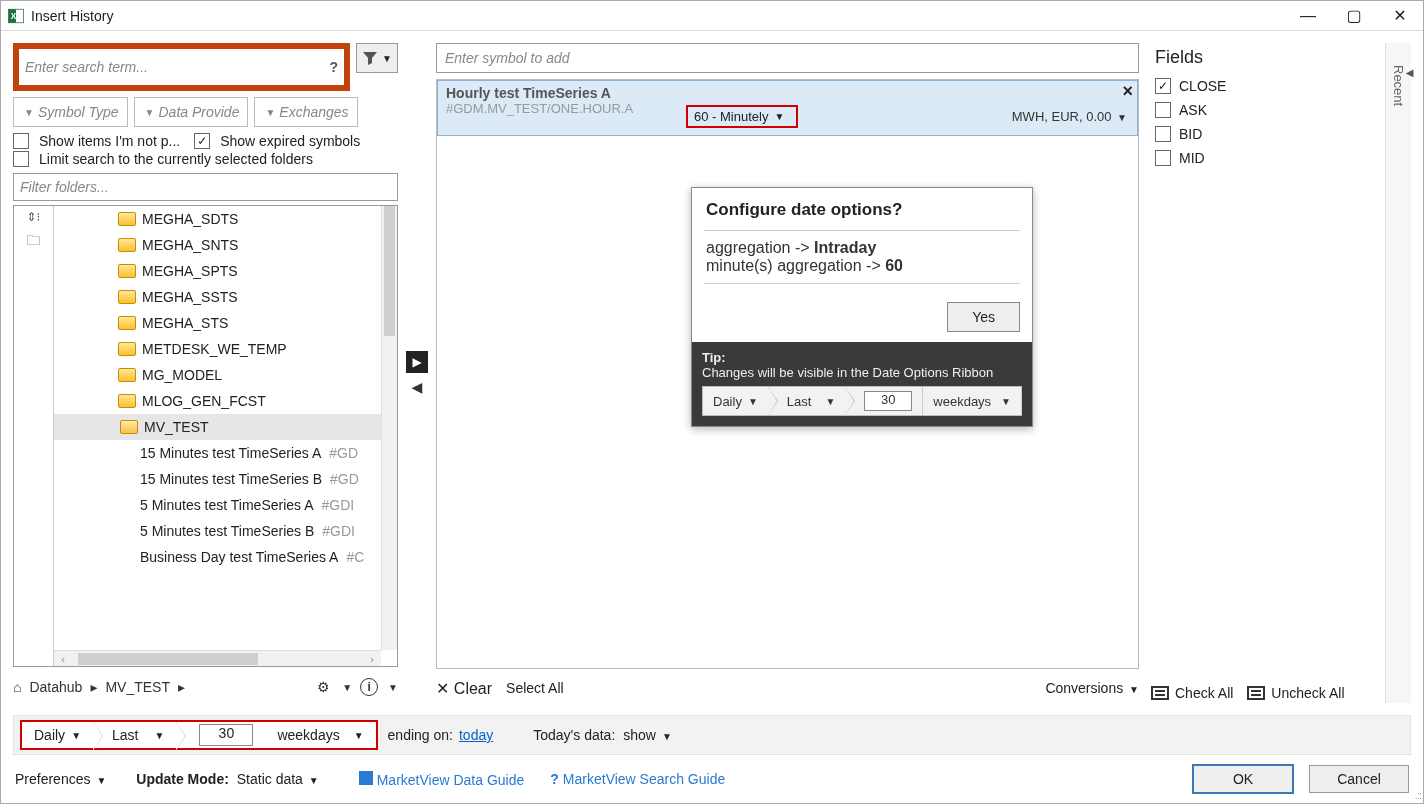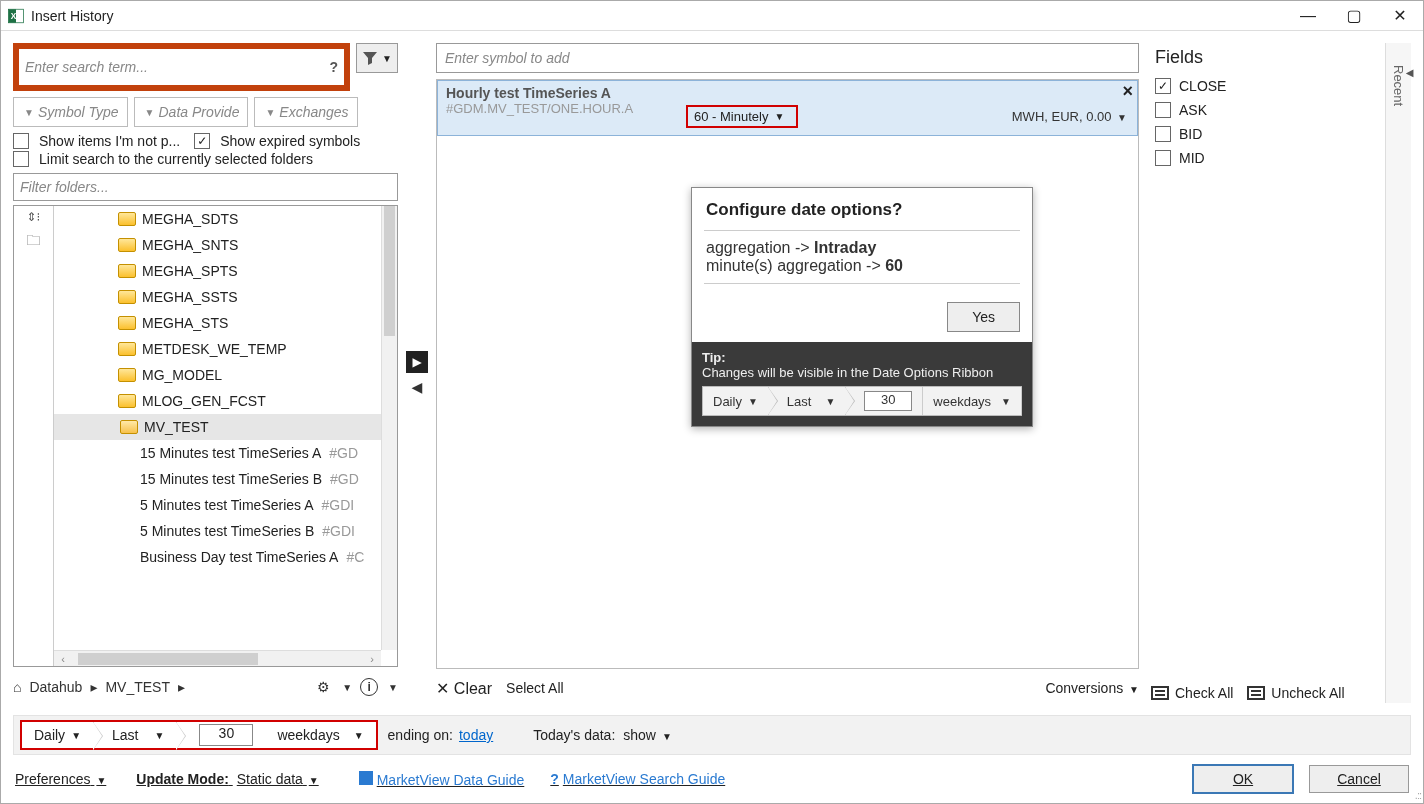--- a/index.html
+++ b/index.html
@@ -81,21 +81,21 @@
   .daterow { height:40px; background:#f2f2f2; border:1px solid #e3e3e3; margin:0 12px; display:flex; align-items:center; padding:0 6px; gap:0; }
   .daterow .boxed { border:2px solid #d10000; height:30px; display:flex; align-items:center; background:#fff; }
   .daterow .seg { padding:0 12px; height:100%; display:flex; align-items:center; gap:4px; position:relative; }
   .daterow .seg.chev { border-right:1px solid #ccc; }
   .daterow .seg.chev::after { content:""; position:absolute; right:-9px; top:0; width:0; height:0; border-top:14px solid transparent; border-bottom:14px solid transparent; border-left:9px solid #fff; z-index:2; }
   .daterow .seg.chev::before { content:""; position:absolute; right:-10px; top:0; width:0; height:0; border-top:14px solid transparent; border-bottom:14px solid transparent; border-left:10px solid #ccc; z-index:1; }
   .daterow .num { border:1px solid #888; background:#fff; width:54px; height:22px; text-align:center; }
   .daterow .lbl { margin-left:10px; }
   .link { color:#0066cc; text-decoration:underline; }
 
-  .bottom { height:48px; display:flex; align-items:center; padding:0 14px; gap:16px;text-decoration:underline; }
+  .bottom { height:48px; display:flex; align-items:center; padding:0 14px; gap:16px; }
   .bottom .spacer { flex:1; }
   .btn { border:1px solid #999; background:#eee; width:100px; height:28px; display:flex; align-items:center; justify-content:center; }
   .btn.primary { border:1px solid #3b78b5; outline:1px solid #3b78b5; }
   .blueicon { width:14px; height:14px; background:#2a7ad1; display:inline-block; margin-right:4px; }
   .qmark { color:#2a7ad1; font-weight:bold; margin-right:4px; }
   .resize { position:absolute; right:2px; bottom:2px; font-size:11px; color:#aaa; letter-spacing:-1px;}
 </style>
 </head>
 <body>
 

